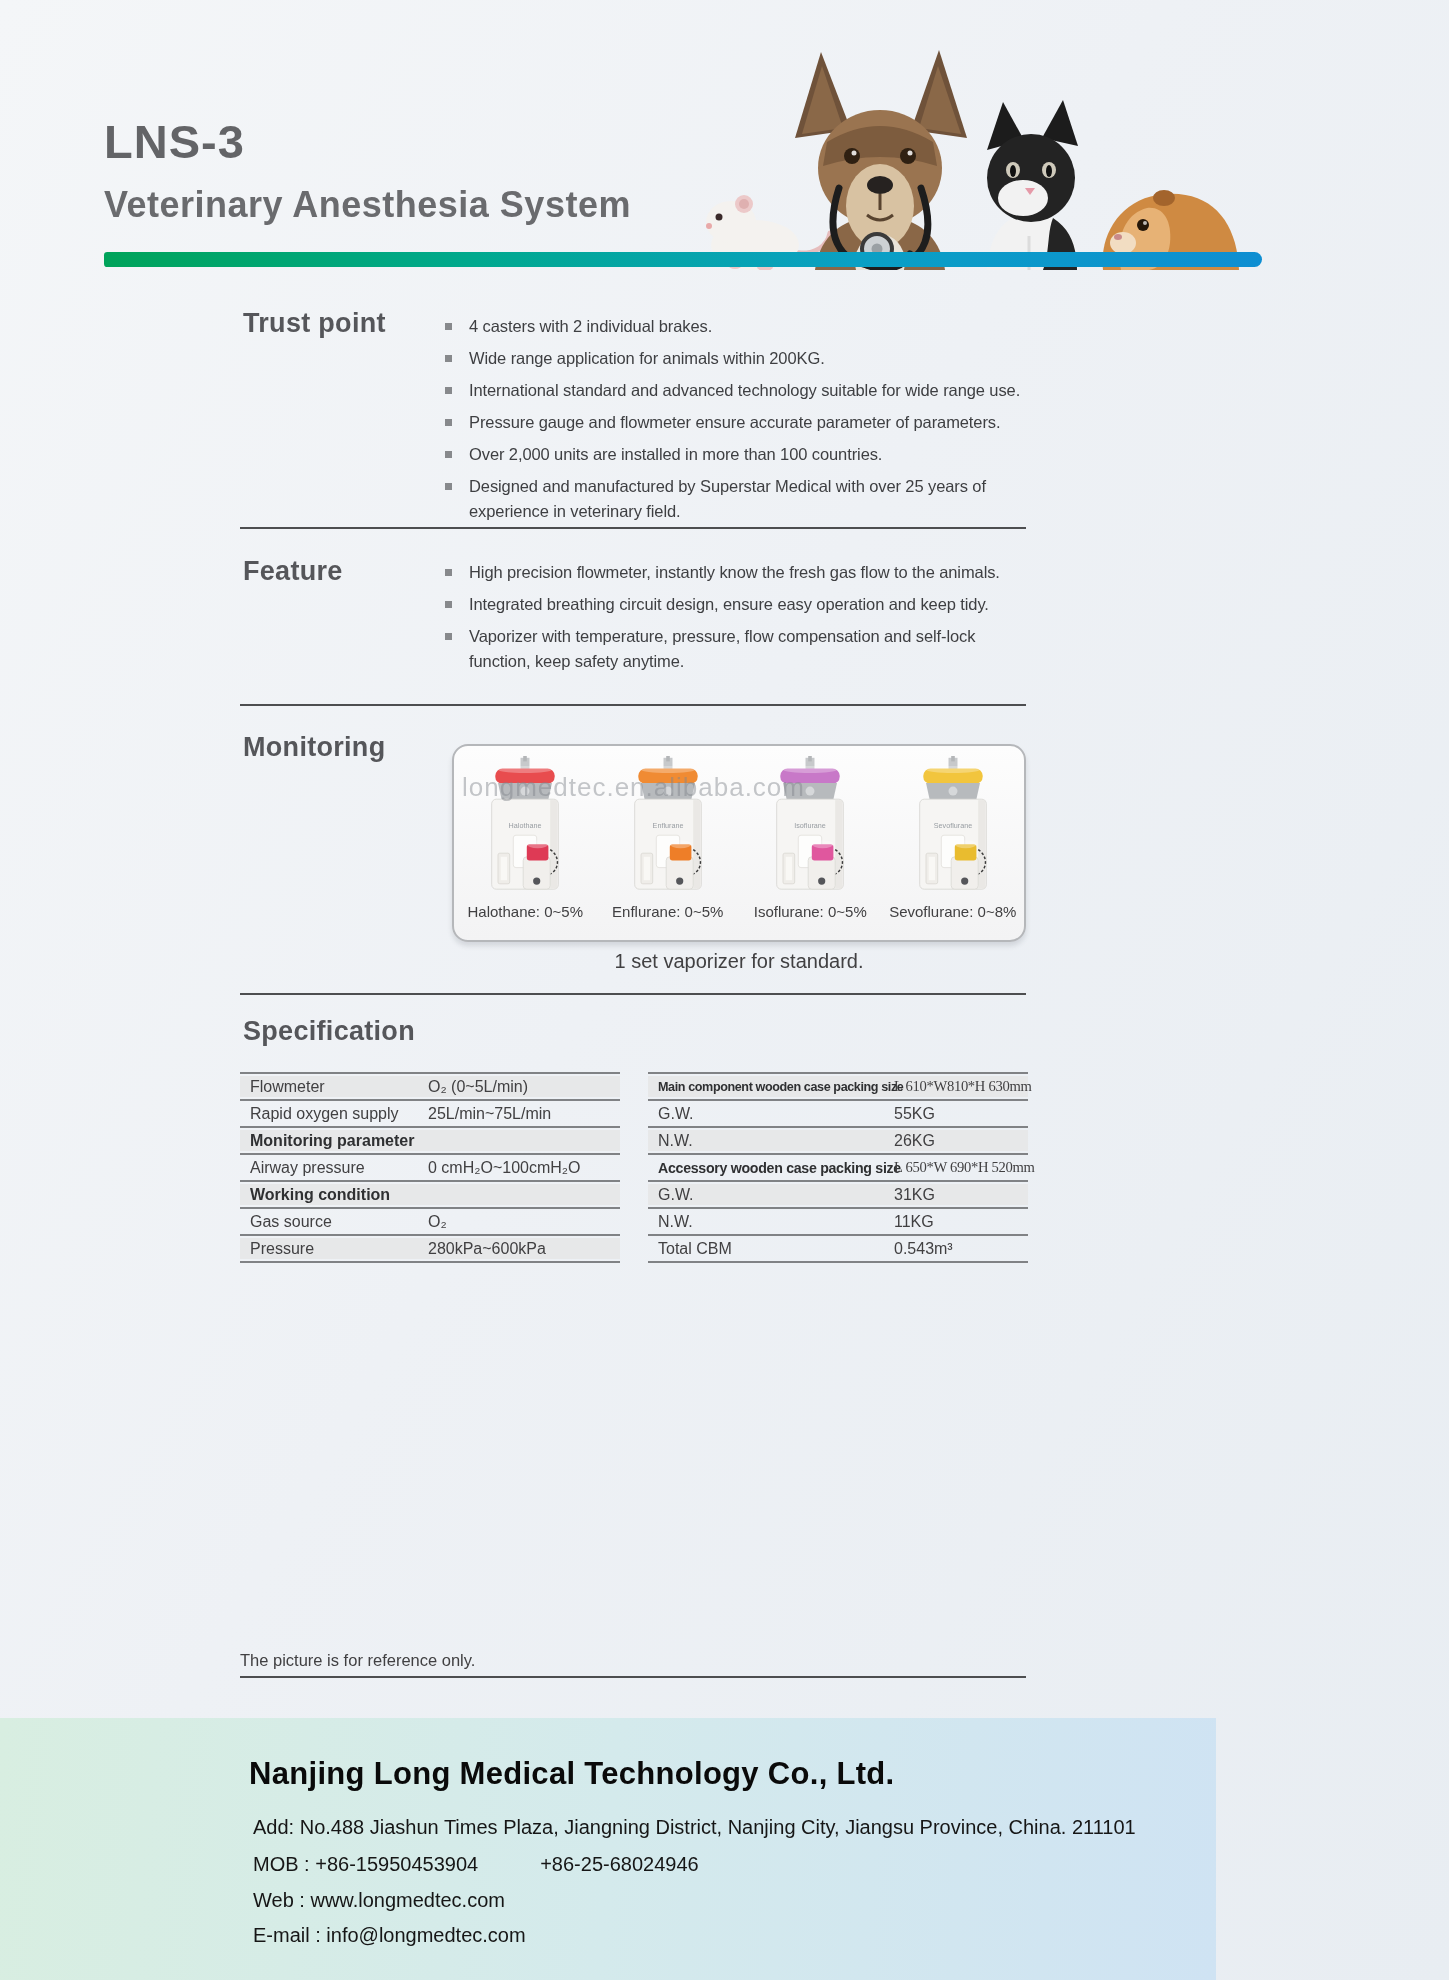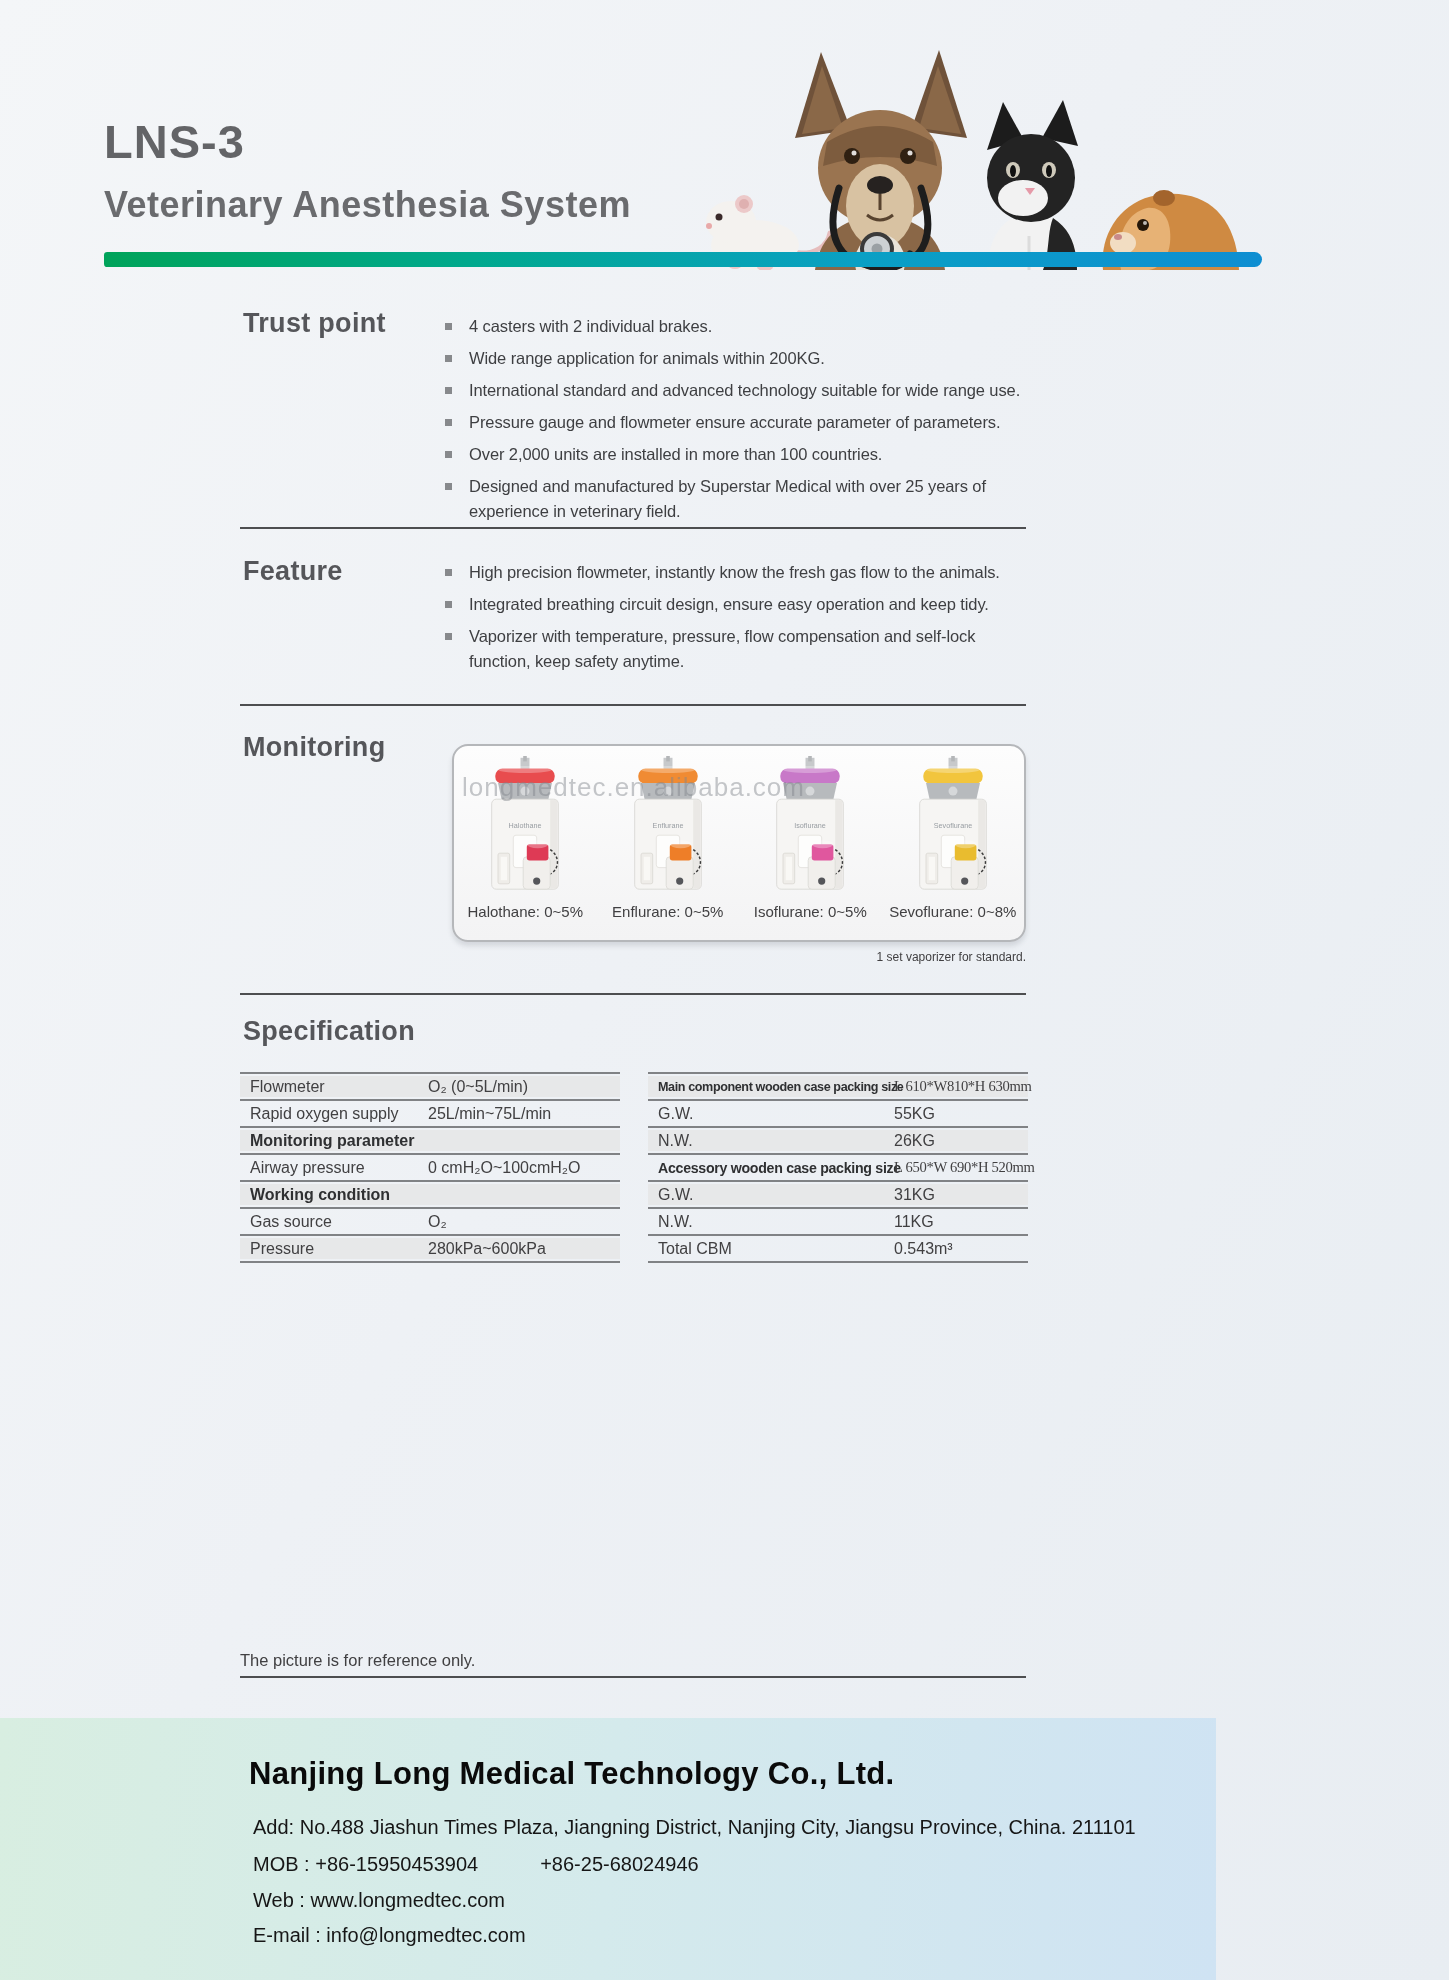--- a/index.html
+++ b/index.html
@@ -32,21 +32,21 @@
     background:linear-gradient(180deg,#fdfdfd,#f3f3f4);
     box-shadow:0 4px 5px rgba(60,70,80,.15);
     display:flex;
   }
   .vap-cell{flex:1;display:flex;flex-direction:column;align-items:center;padding-top:10px;}
   .vap-label{font-size:15px;color:#414042;margin-top:3px;white-space:nowrap;}
   .watermark{
     position:absolute;left:8px;top:26px;z-index:4;pointer-events:none;
     font-size:26px;color:#80858b;opacity:.45;letter-spacing:1px;
   }
-  .vap-note{position:absolute;left:452px;top:950px;width:574px;text-align:right;font-size:12px;color:#414042;}
+  .vap-note{position:absolute;left:452px;top:950px;width:574px;text-align:center;font-size:20px;color:#414042;}
   
   .spec-table{position:absolute;top:1072px;border-top:2px solid #808285;box-sizing:border-box;}
   .spec-left{left:240px;width:380px;}
   .spec-right{left:648px;width:380px;}
   .spec-row{border-bottom:2px solid #808285;}
   .spec-inner{margin:2px 0;height:21px;display:flex;align-items:center;padding-left:10px;}
   .spec-row.shaded .spec-inner{background:#e7e8e9;}
   .spec-label,.spec-value{font-size:16px;color:#414042;white-space:nowrap;}
   .spec-left .spec-label{width:178px;flex:none;}
   .spec-right .spec-label{width:236px;flex:none;}

